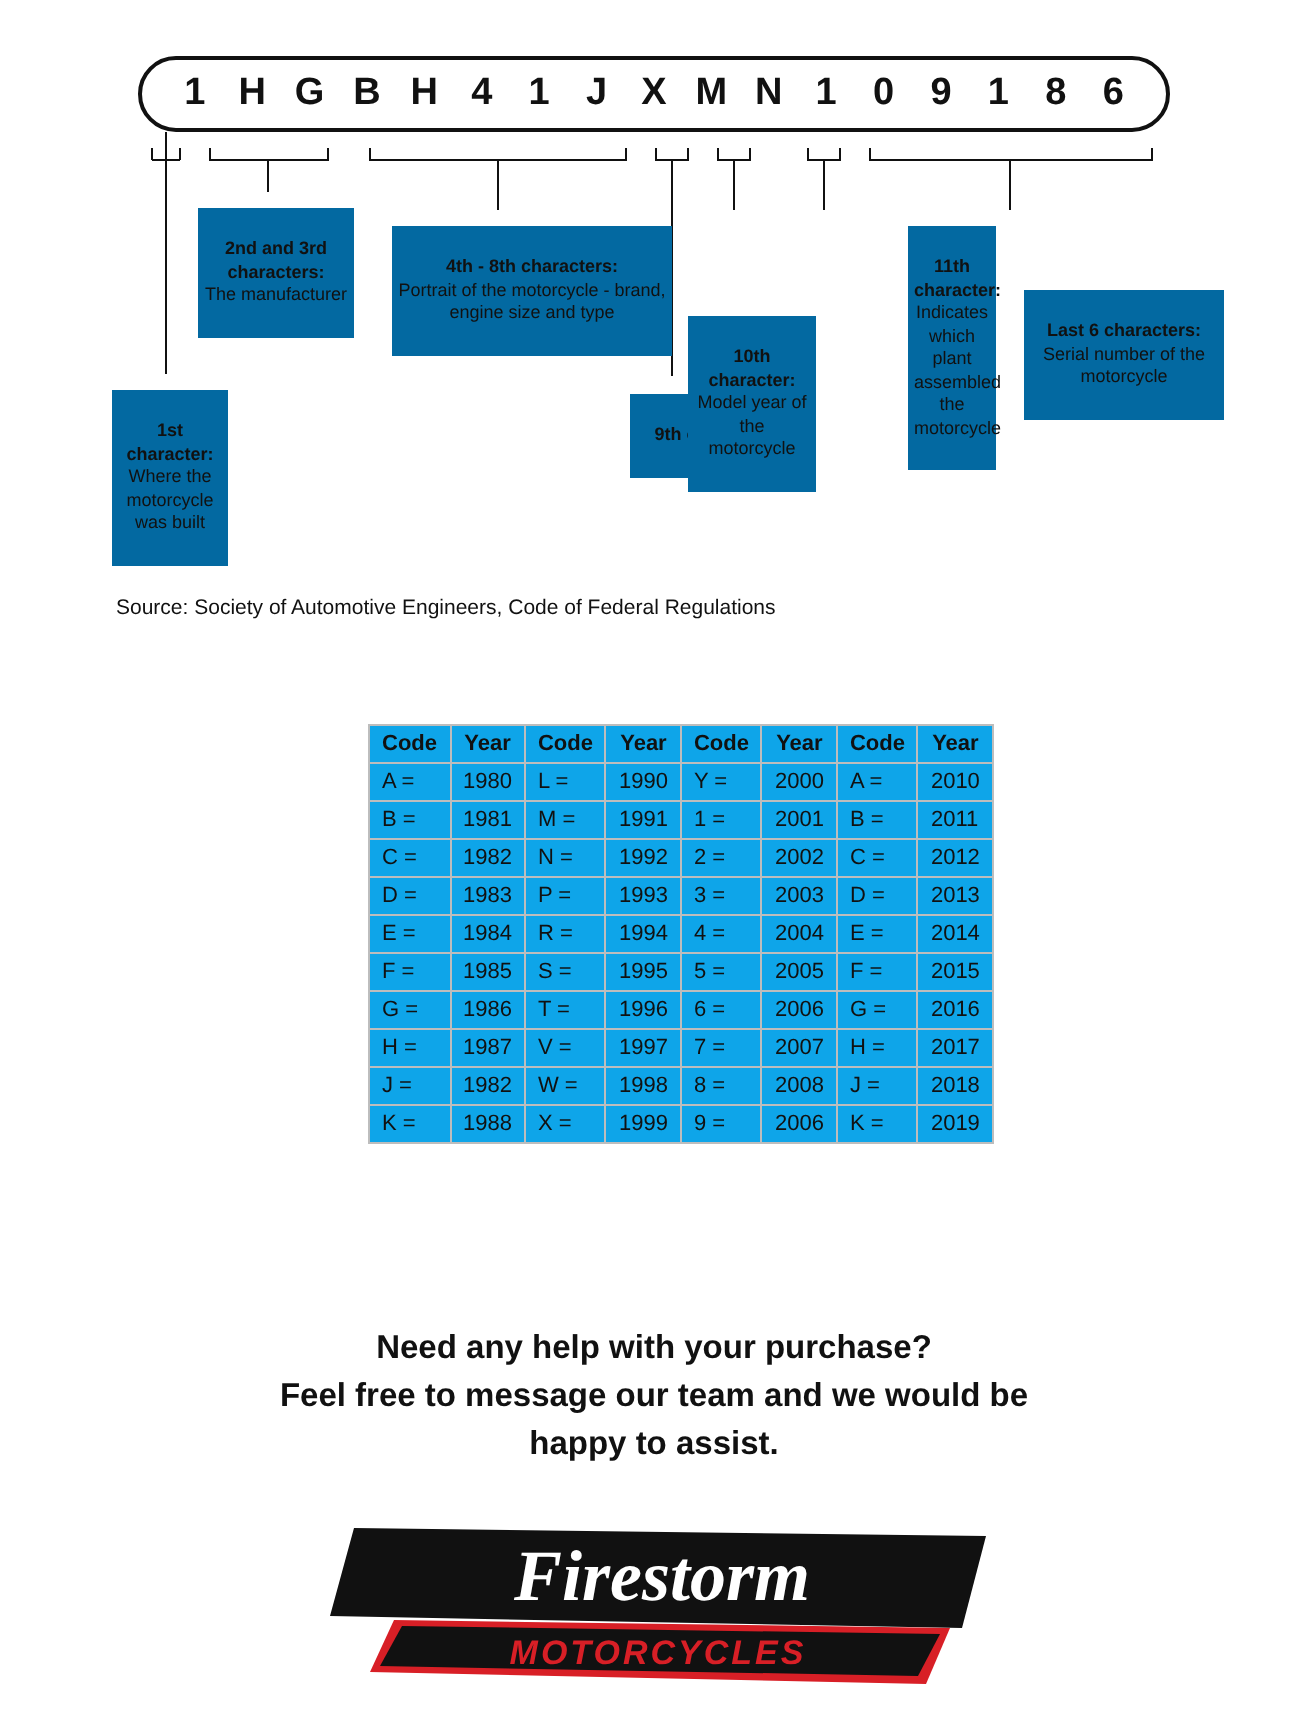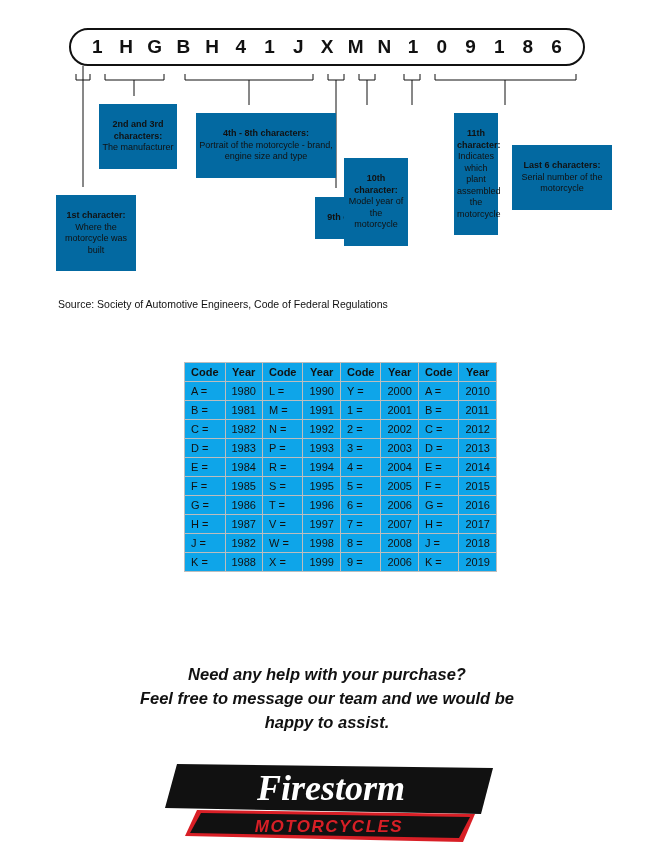--- a/index.html
+++ b/index.html
@@ -74,21 +74,21 @@
     line-height: 11.5px;
     color: #111;
     padding: 15px 3px;
     box-sizing: border-box;
   }
   .callout .title {
     font-weight: bold;
     display: block;
   }
 
-  #callout-1 { left: 56px; top: 195px; width: 80px; }
+  #callout-1 { left: 56px; top: 195px; width: 58px; }
   #callout-2 { left: 99px; top: 104px; width: 78px; }
   #callout-3 { left: 196px; top: 113px; width: 140px; }
   #callout-4 { left: 315px; top: 197px; width: 84px; }
   #callout-5 { left: 344px; top: 113px; width: 64px; margin-top: 45px; }
   #callout-6 { left: 429px; top: 113px; width: 44px; margin-left: 25px; }
   #callout-7 { left: 512px; top: 113px; width: 100px; margin-top: 32px; }
 
   #source-note {
     position: absolute;
     left: 58px;
@@ -131,21 +131,20 @@
   #help-text {
     position: absolute;
     left: 0;
     top: 662px;
     width: 654px;
     text-align: center;
     font-size: 16.5px;
     font-weight: bold;
     line-height: 24px;
     color: #111;
-    font-style: italic;
   }
 
   
   #logo {
     position: absolute;
     left: 163px;
     top: 762px;
     width: 330px;
     height: 82px;
   }

